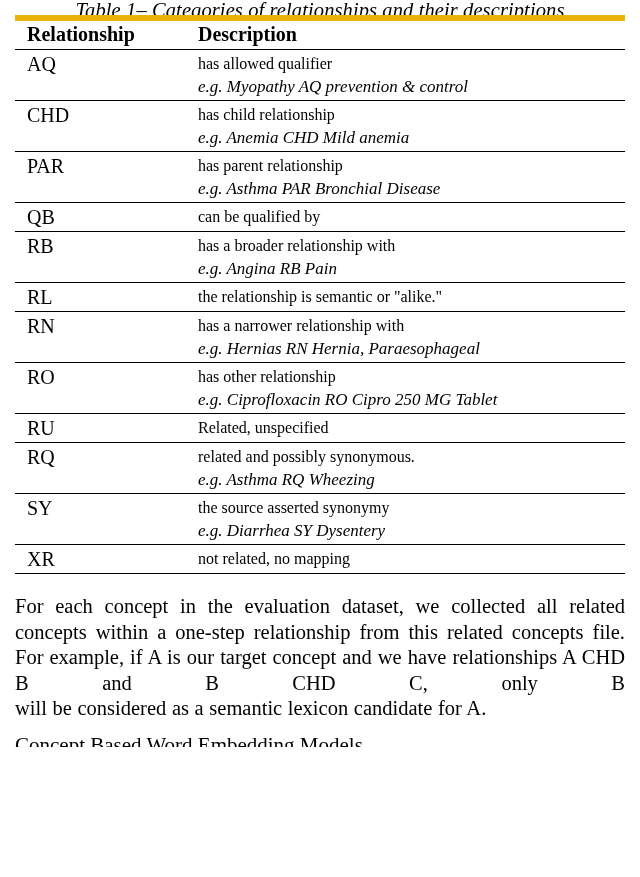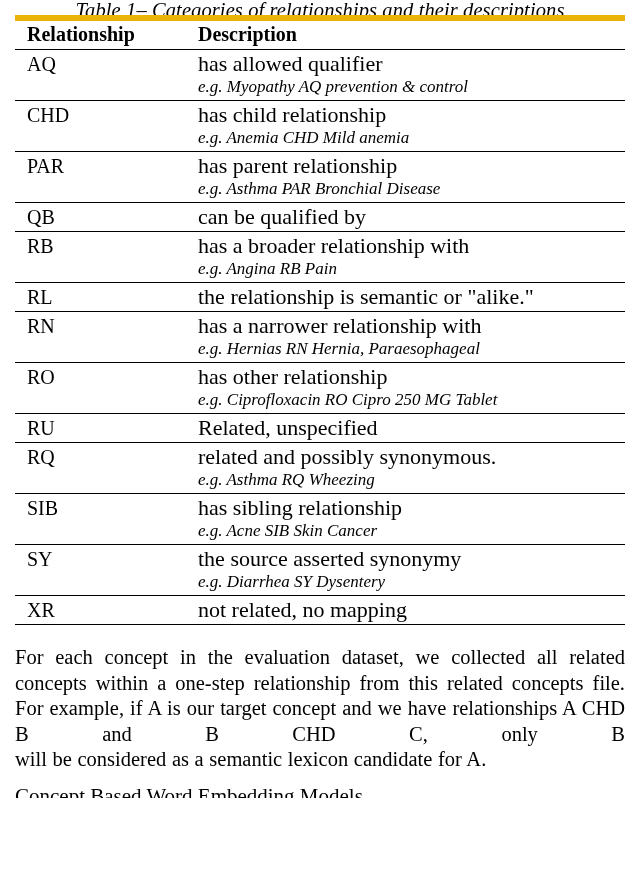--- a/index.html
+++ b/index.html
@@ -61,21 +61,21 @@
     font-size: 20px;
     line-height: 24px;
   }
   td.c2 {
     padding-left: 8px !important;
     padding-top: 2px !important;
     padding-bottom: 2px !important;
     line-height: 24px;
   }
   .desc-main {
-    font-size: 22px;
+    font-size: 16px;
     line-height: 24px;
     white-space: nowrap;
   }
   .desc-eg {
     font-style: italic;
     font-size: 17px;
     line-height: 22px;
     white-space: nowrap;
   }
   .body-par {
@@ -185,27 +185,20 @@
       </tr>
 
       <tr>
         <td class="c1">RQ</td>
         <td class="c2">
           <div class="desc-main">related and possibly synonymous.</div>
           <div class="desc-eg">e.g. Asthma  RQ Wheezing</div>
         </td>
       </tr>
 
-      <tr>
-        <td class="c1">SIB</td>
-        <td class="c2">
-          <div class="desc-main">has sibling relationship</div>
-          <div class="desc-eg">e.g. Acne SIB Skin Cancer</div>
-        </td>
-      </tr>
 
       <tr>
         <td class="c1">SY</td>
         <td class="c2">
           <div class="desc-main">the source asserted synonymy</div>
           <div class="desc-eg">e.g. Diarrhea SY Dysentery</div>
         </td>
       </tr>
 
       <tr>

